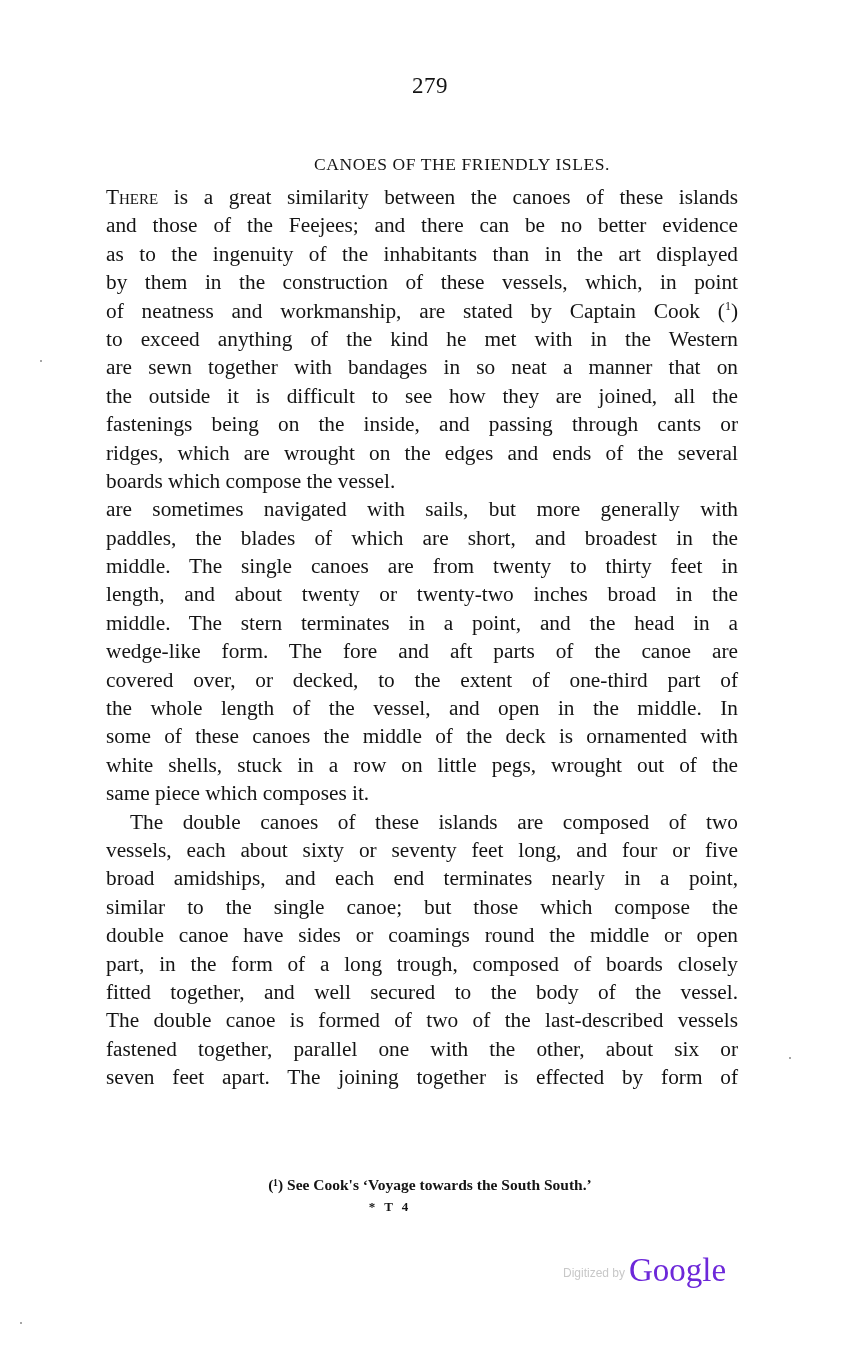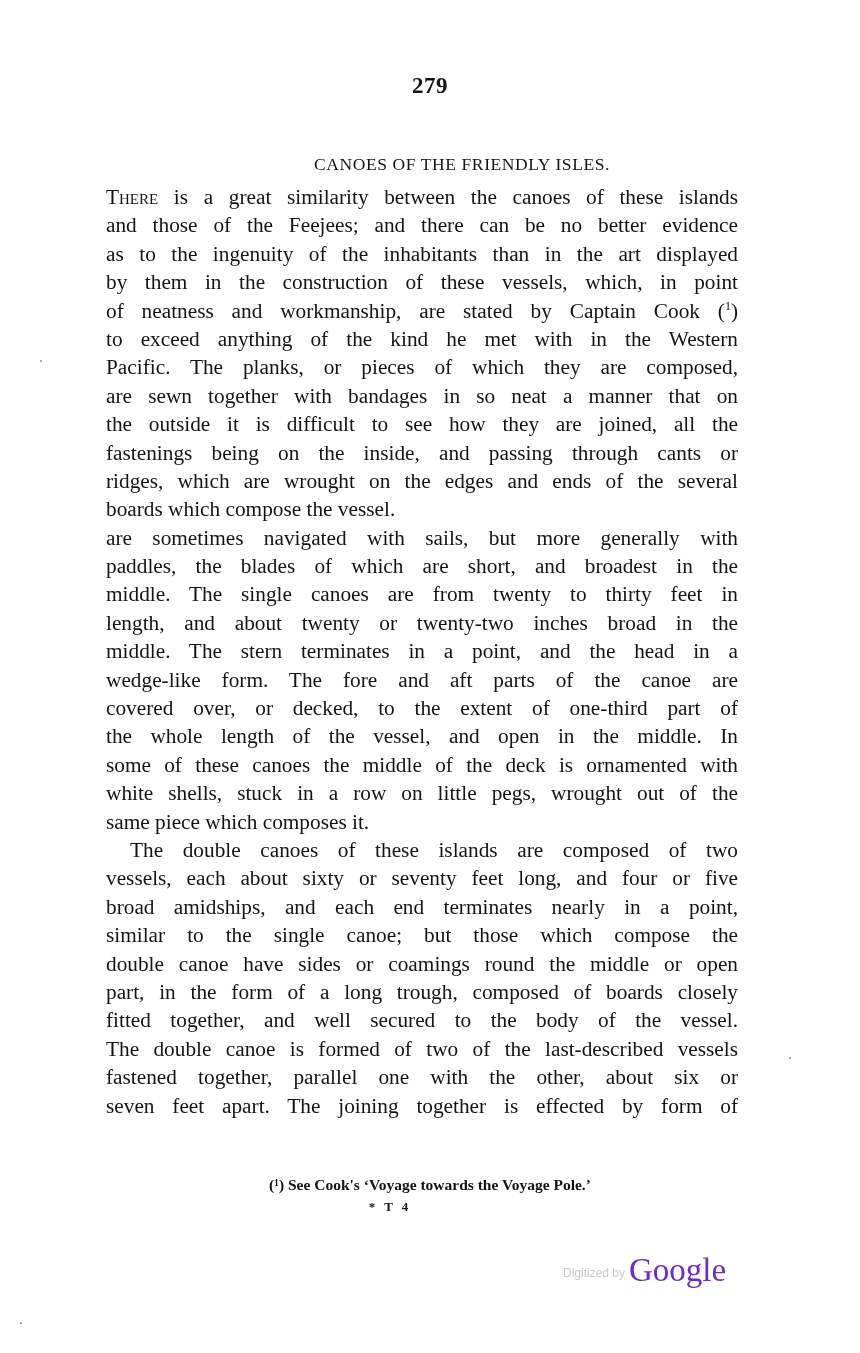--- a/index.html
+++ b/index.html
@@ -15,21 +15,21 @@
       font-family: "Liberation Serif", "DejaVu Serif", serif;
       color: #141414;
     }
     .page-number {
       position: absolute;
       top: 73px;
       left: 0;
       width: 860px;
       text-align: center;
       font-size: 23px;
-      font-weight: bold;
+      font-weight: normal;
       letter-spacing: 0.5px;
     }
     .chapter-title {
       position: absolute;
       top: 154px;
       left: 0;
       width: 860px;
       text-align: center;
       font-size: 17.5px;
       letter-spacing: 0.6px;
@@ -117,21 +117,20 @@
 <div class="chapter-title">CANOES OF THE FRIENDLY ISLES.</div>
 
 <div class="body-text">
 
   <span class="line"><span class="smallcaps">There</span><span> is a great similarity between the canoes of these islands</span></span>
   <span class="line">and those of the Feejees; and there can be no better evidence</span>
   <span class="line">as to the ingenuity of the inhabitants than in the art displayed</span>
   <span class="line">by them in the construction of these vessels, which, in point</span>
   <span class="line"><span>of neatness and workmanship, are stated by Captain Cook (</span><sup class="fnref">1</sup><span>)</span></span>
   <span class="line">to exceed anything of the kind he met with in the Western</span>
-  <span class="line">Pacific.  The planks, or pieces of which they are composed,</span>
   <span class="line">are sewn together with bandages in so neat a manner that on</span>
   <span class="line">the outside it is difficult to see how they are joined, all the</span>
   <span class="line">fastenings being on the inside, and passing through cants or</span>
   <span class="line">ridges, which are wrought on the edges and ends of the several</span>
   <span class="line last">boards which compose the vessel.</span>
 
   <span class="line">are sometimes navigated with sails, but more generally with</span>
   <span class="line">paddles, the blades of which are short, and broadest in the</span>
   <span class="line">middle.  The single canoes are from twenty to thirty feet in</span>
   <span class="line">length, and about twenty or twenty-two inches broad in the</span>
@@ -148,21 +147,21 @@
   <span class="line">broad amidships, and each end terminates nearly in a point,</span>
   <span class="line">similar to the single canoe; but those which compose the</span>
   <span class="line">double canoe have sides or coamings round the middle or open</span>
   <span class="line">part, in the form of a long trough, composed of boards closely</span>
   <span class="line">fitted together, and well secured to the body of the vessel.</span>
   <span class="line">The double canoe is formed of two of the last-described vessels</span>
   <span class="line">fastened together, parallel one with the other, about six or</span>
   <span class="line">seven feet apart.  The joining together is effected by form of</span>
 </div>
 
-<div class="footnote">(¹) See Cook's ‘Voyage towards the Voyage Pole.’</div>
+<div class="footnote">(¹) See Cook's ‘Voyage towards the South South.’</div>
 
 <div class="signature">* T 4</div>
 
 <div class="watermark">
   <span class="small">Digitized by</span>
   <span class="big">Google</span>
 </div>
 
 <div class="speck" style="left:40px; top:360px;"></div>
 <div class="speck" style="left:789px; top:1057px;"></div>

